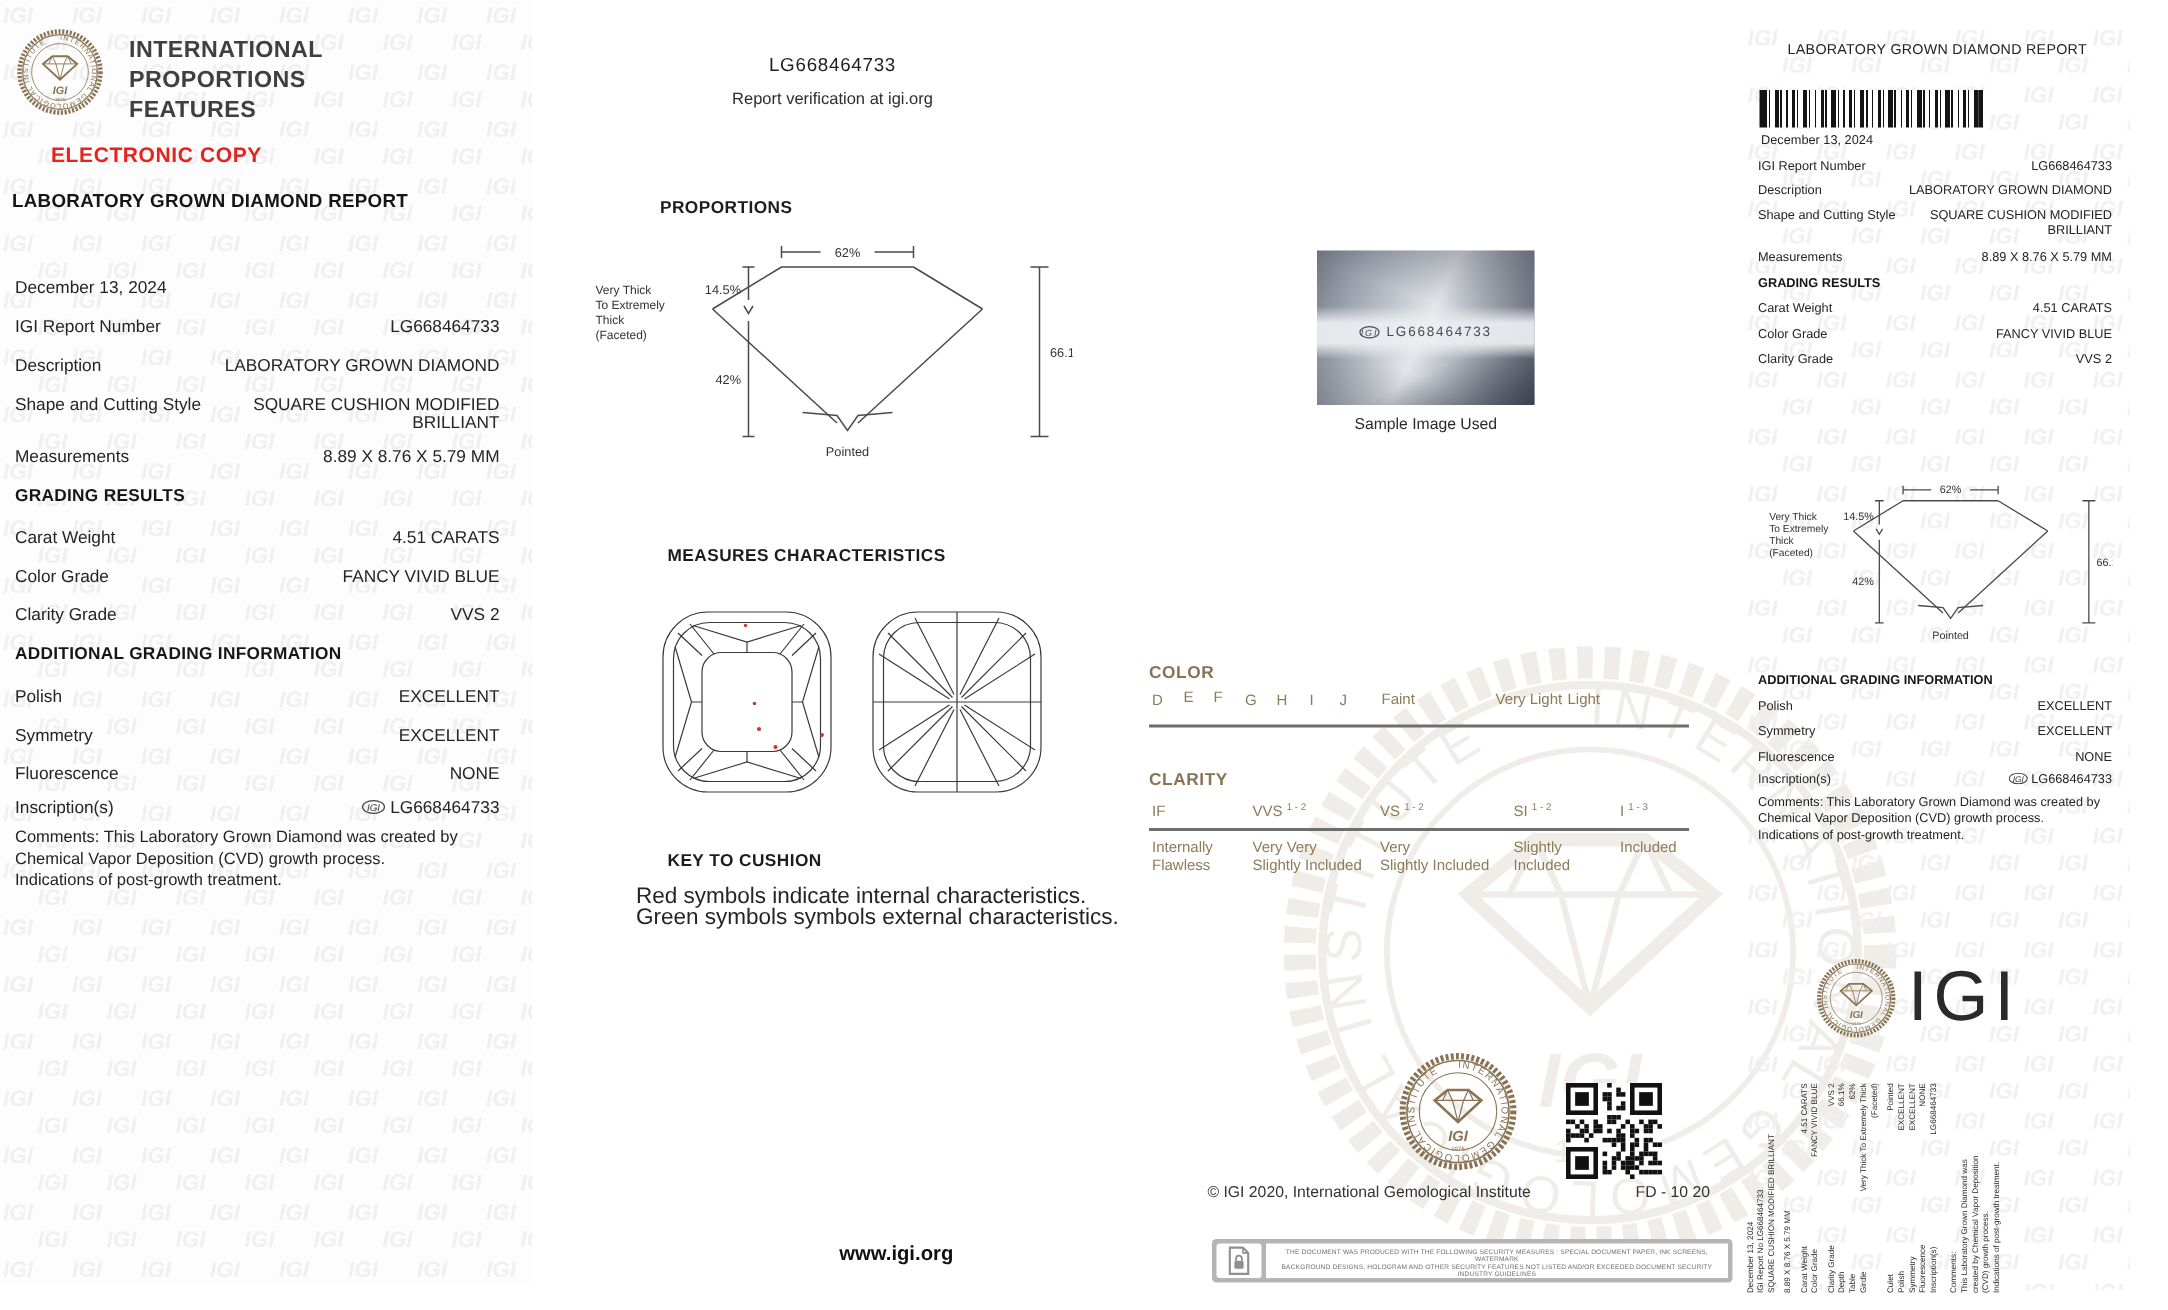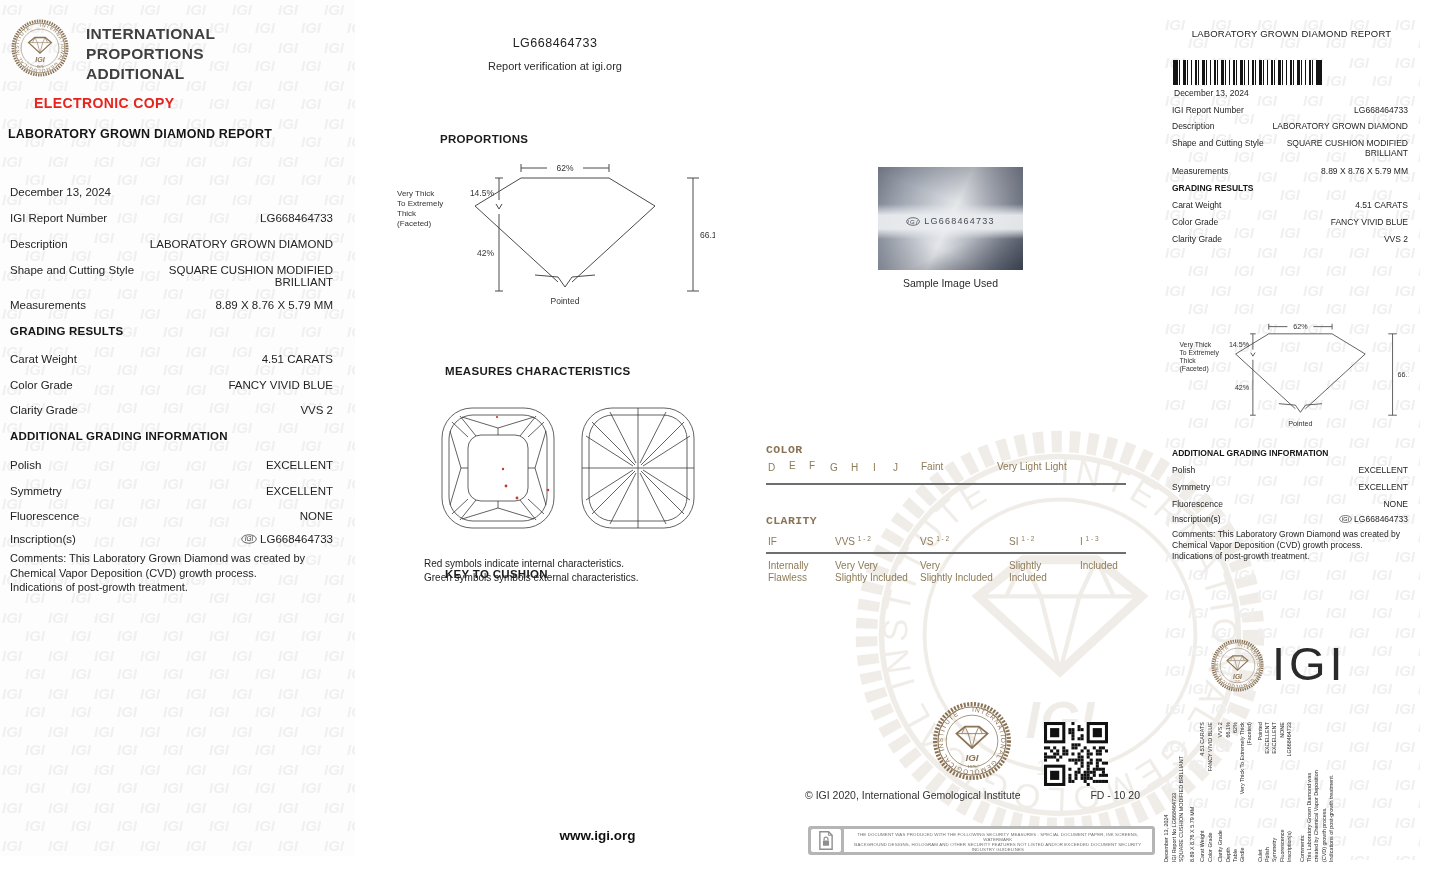--- a/index.html
+++ b/index.html
@@ -12,21 +12,21 @@
   .lrow{position:absolute;left:10px;width:323px;display:flex;justify-content:space-between;
         font-size:11.5px;color:#242424;}
   .lrow .v{text-align:right;}
   .lhead{position:absolute;left:10px;font-size:11.5px;font-weight:bold;color:#161616;letter-spacing:.2px;}
   
   .rrow{position:absolute;left:1172px;width:236px;display:flex;justify-content:space-between;
         font-size:8.5px;color:#242424;}
   .rrow .v{text-align:right;}
   .rhead{position:absolute;left:1172px;font-size:8.5px;font-weight:bold;color:#161616;}
   .sec-title{font-weight:bold;color:#1c1c1c;letter-spacing:.3px;font-size:11.5px;margin-left:32px;}
-  .brown{color:#8a7355;font-family:Liberation Mono, monospace;}
+  .brown{color:#8a7355;}
   .scale-letter{position:absolute;font-size:10px;color:#8d7b57;}
   .scale-rule{position:absolute;height:2px;background:#6e6e6e;}
   .clar-col{position:absolute;font-size:10px;color:#8d7b57;line-height:12px;}
   .clar-col sup{font-size:6.5px;}
   .sample-img{position:absolute;left:878px;top:167px;width:145px;height:103px;
     background:
       linear-gradient(200deg, rgba(28,33,50,.40), rgba(28,33,50,0) 38%),
       linear-gradient(335deg, rgba(24,28,44,.45), rgba(24,28,44,0) 32%),
       linear-gradient(25deg, rgba(40,46,62,.35), rgba(40,46,62,0) 30%),
       linear-gradient(115deg,#6e7480 0%,#9aa1ac 18%,#c8ccd3 38%,#e4e6e9 50%,#b6bac2 64%,#7c828e 84%,#565c68 100%);}
@@ -86,21 +86,21 @@
       <rect width="355" height="856" fill="url(#igip)"></rect>
     </svg>
 
   <svg class="abs" style="left:10px;top:18px;color:#8a7355" width="60" height="60" viewBox="0 0 100 100">
       <use href="#sealSym"></use>
     </svg>
 
   <div class="abs" style="left:86px;top:24px;font-size:15.5px;line-height:20px;font-weight:bold;color:#3f3e40;letter-spacing:.3px">
     <div>INTERNATIONAL</div>
     <div>PROPORTIONS</div>
-    <div>ADDITIONAL</div>
+    <div>FEATURES</div>
   </div>
 
   <div class="abs b" style="left:34px;top:95px;font-size:14px;color:#e8231d;letter-spacing:.4px">ELECTRONIC COPY</div>
 
   <div class="abs b" style="left:8px;top:127px;font-size:12.5px;color:#151515;letter-spacing:.2px">LABORATORY GROWN DIAMOND REPORT</div>
 
   <div class="lrow" style="top:186px">
     <span>December 13, 2024</span>
   </div>
   <div class="lrow" style="top:212px">
@@ -212,21 +212,21 @@
   <svg class="abs clarsvg" style="left:578px;top:403px" width="120" height="130" viewBox="0 0 120 130">
     <rect x="4" y="5" width="112" height="120" rx="30"></rect>
     <rect x="11" y="12" width="98" height="106" rx="24"></rect>
     <path d="M4,65 H116 M60,5 V125"></path>
     <path d="M14,19 L57,62 M106,19 L63,62 M14,111 L57,68 M106,111 L63,68"></path>
     <path d="M32,9 L58,60 M88,9 L62,60 M32,121 L58,70 M88,121 L62,70"></path>
     <path d="M8,33 L55,63 M112,33 L65,63 M8,97 L55,67 M112,97 L65,67"></path>
   </svg>
 
   <div class="abs sec-title" style="left:413px;top:568px">KEY TO CUSHION</div>
-  <div class="abs" style="left:424px;top:557px;font-size:10px;line-height:14px;color:#242424">
+  <div class="abs" style="left:424px;top:591px;font-size:15px;line-height:14px;color:#242424">
     <div>Red symbols indicate internal characteristics.</div>
     <div>Green symbols symbols external characteristics.</div>
   </div>
 
   <div class="abs b" style="left:520px;top:828px;width:155px;text-align:center;font-size:13.5px;color:#101010">www.igi.org</div>
 
   <svg class="wm" style="left:845px;top:420px;color:#a6977e;opacity:.16" width="430" height="430" viewBox="0 0 100 100">
       <use href="#sealSym"></use>
     </svg>
 

